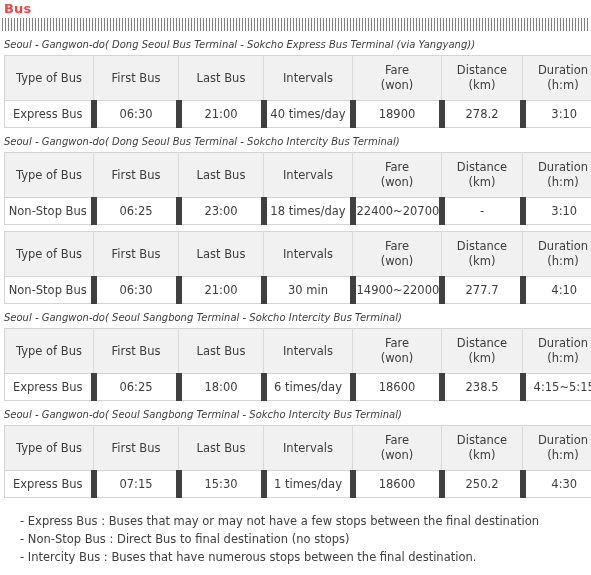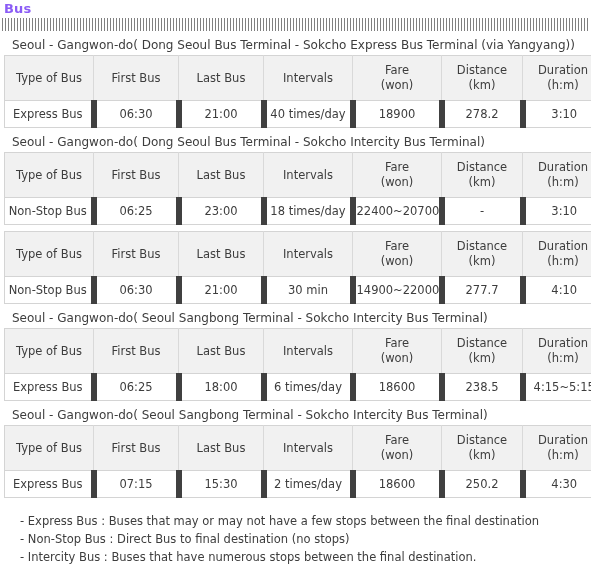--- a/index.html
+++ b/index.html
@@ -16,46 +16,47 @@
   }
   .page {
     width: 591px;
     height: 575px;
     position: relative;
     box-sizing: border-box;
   }
   .page-title {
     font-size: 13px;
     font-weight: bold;
-    color: #8b5cf6;
+    color: #ef4444;
     letter-spacing: 0.2px;
     padding: 1px 0 0 4px;
     line-height: 15px;
   }
   .stripe-bar {
     margin: 2px 2px 0 2px;
     height: 13px;
     background-image: repeating-linear-gradient(
       to right,
       #808080 0px,
       #808080 1px,
       #ffffff 1px,
       #ffffff 3px
     );
   }
   .section {
     margin-top: 6px;
   }
   .section-caption {
-    font-size: 12px;
+    font-size: 10px;
     color: #3d3d3d;
-    padding-left: 12px;
+    padding-left: 4px;
     line-height: 16px;
     margin-bottom: 2px;
     white-space: nowrap;
+    font-style: italic;
   }
   table.bus-table {
     border-collapse: collapse;
     table-layout: fixed;
     width: 564px;
     margin-left: 4px;
     border: 1px solid #d4d4d4;
     background: #ffffff;
   }
   table.bus-table thead th {
@@ -283,21 +284,21 @@
             <div>Duration</div>
             <div>(h:m)</div>
           </th>
         </tr>
       </thead>
       <tbody>
         <tr>
           <td>Express Bus</td>
           <td>07:15</td>
           <td>15:30</td>
-          <td>2 times/day</td>
+          <td>1 times/day</td>
           <td>18600</td>
           <td>250.2</td>
           <td>4:30</td>
         </tr>
       </tbody>
     </table>
   </div>
 
   <div class="notes">
     <div class="note-line">- Express Bus : Buses that may or may not have a few stops between the final destination</div>

